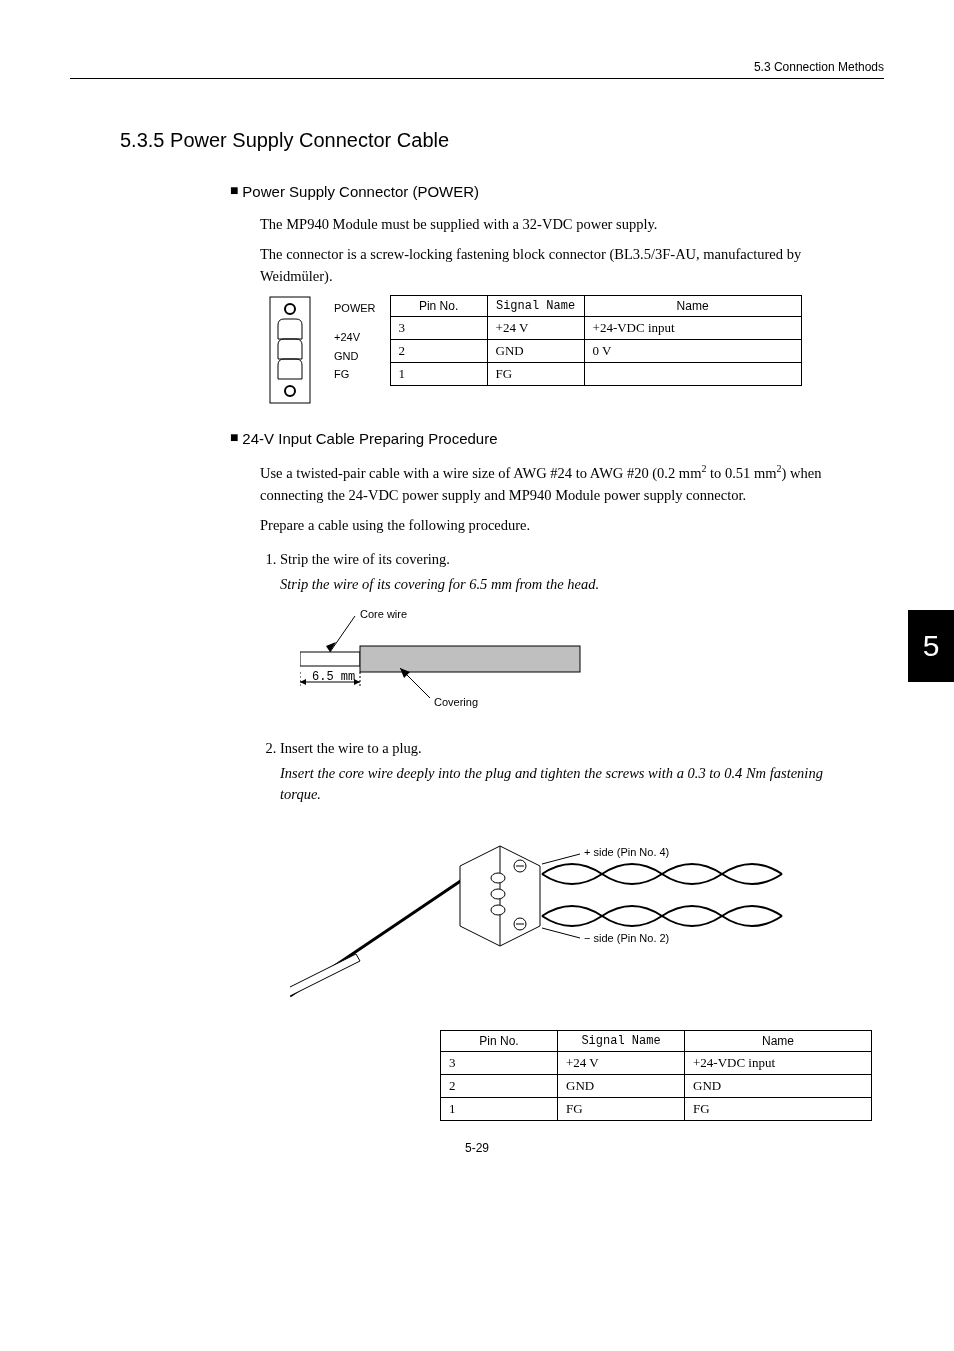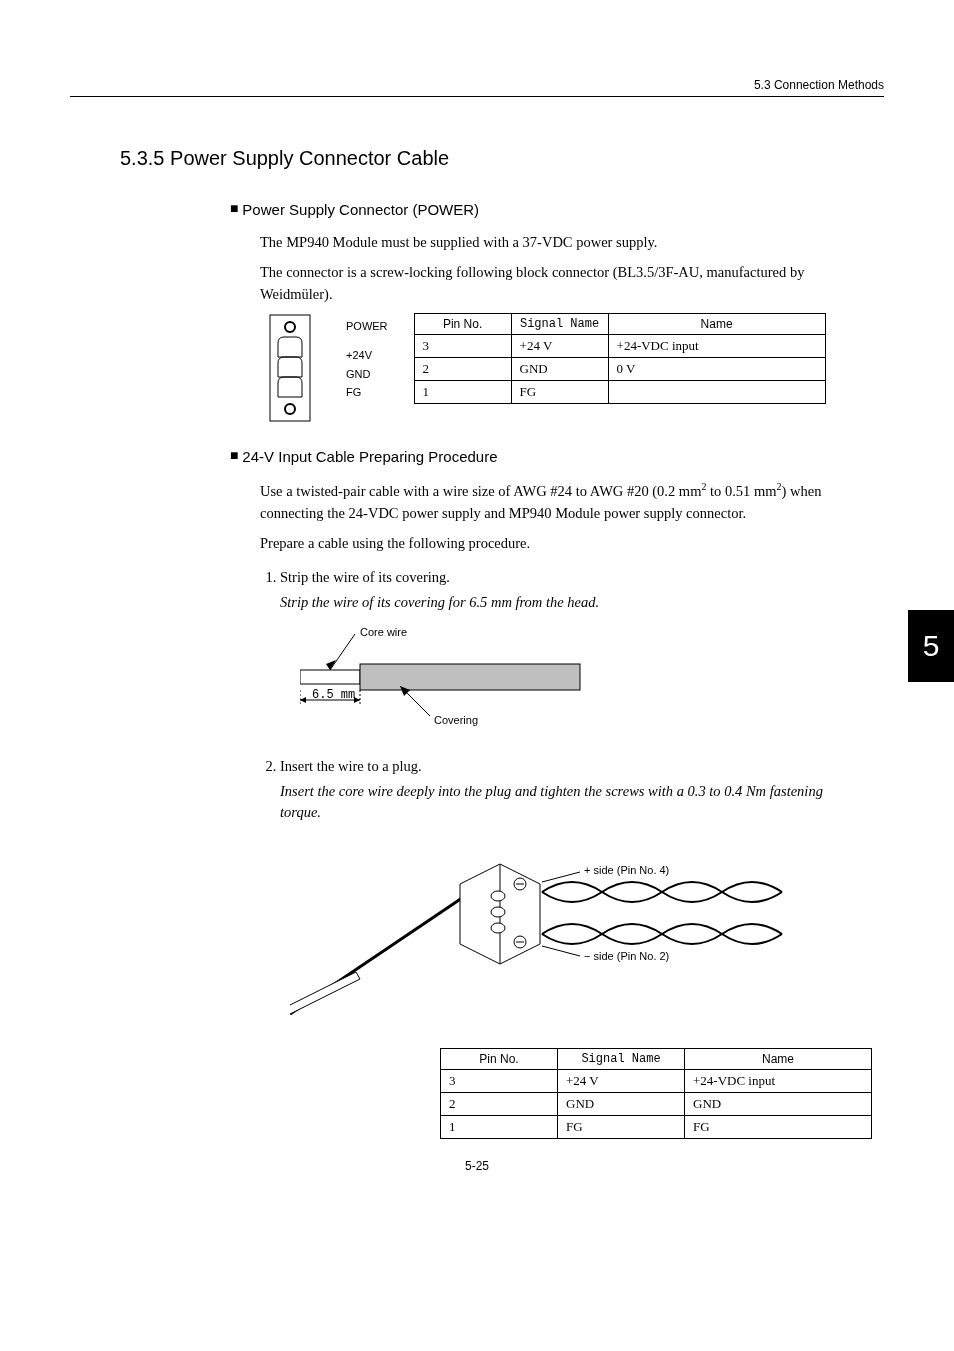--- a/index.html
+++ b/index.html
@@ -5,21 +5,21 @@
   body {
     margin: 0;
     padding: 0;
     font-family: "Times New Roman", serif;
     font-size: 14px;
     color: #000;
     background: #fff;
     width: 954px;
   }
   .page {
-    padding: 78px 70px 30px 70px;
+    padding: 60px 70px 30px 70px;
     position: relative;
   }
   .header-line {
     border-bottom: 1px solid #000;
     text-align: right;
     font-family: Arial, sans-serif;
     font-size: 12px;
     padding-bottom: 4px;
     margin-bottom: 50px;
   }
@@ -49,21 +49,21 @@
     line-height: 1.5;
   }
   .body-block p { margin: 8px 0; }
 
   
   .conn-row {
     display: flex;
     align-items: flex-start;
     margin-left: 190px;
     margin-bottom: 24px;
-    gap: 26px;
+    gap: 14px;
   }
   .conn-labels {
     font-family: Arial, sans-serif;
     font-size: 11px;
     line-height: 1.7;
     margin-top: 4px;
   }
 
   table.pin {
     border-collapse: collapse;
@@ -141,22 +141,22 @@
 <div class="page">
   <div class="header-line">
     <span>5.3  Connection Methods</span>
   </div>
 
   <h2 class="section">5.3.5  Power Supply Connector Cable</h2>
 
   <h3 class="sub">Power Supply Connector (POWER)</h3>
 
   <div class="body-block">
-    <p>The MP940 Module must be supplied with a 37-VDC power supply.</p>
-    <p>The connector is a screw-locking following block connector (BL3.5/3F-AU, manufactured by Weidmüler).</p>
+    <p>The MP940 Module must be supplied with a 32-VDC power supply.</p>
+    <p>The connector is a screw-locking fastening block connector (BL3.5/3F-AU, manufactured by Weidmüler).</p>
   </div>
 
   <div class="conn-row">
 
     <svg width="60" height="110">
       <rect x="10" y="2" width="40" height="106" fill="none" stroke="#000"></rect>
       <circle cx="30" cy="14" r="5" fill="none" stroke="#000" stroke-width="2"></circle>
       <circle cx="30" cy="96" r="5" fill="none" stroke="#000" stroke-width="2"></circle>
 
       <path d="M18 30 q0 -6 6 -6 h12 q6 0 6 6 v14 h-24 z" fill="none" stroke="#000"></path>
@@ -297,14 +297,14 @@
         <td>FG</td>
       </tr>
     </tbody>
       </table>
   </div>
 
   <div class="page-tab">
     <span>5</span>
   </div>
 
-  <div class="footer">5-25</div>
+  <div class="footer">5-29</div>
 </div>
 
 </body></html>

